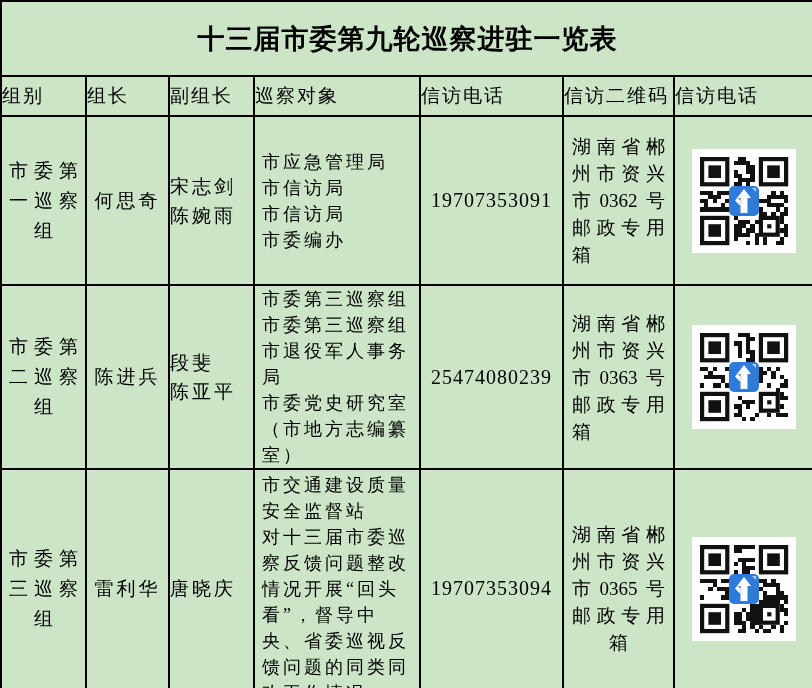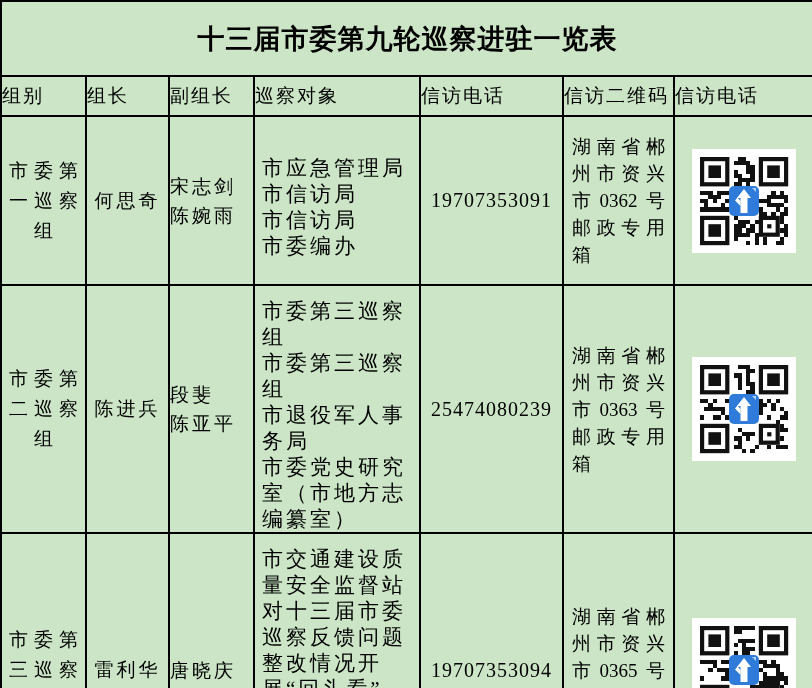--- a/index.html
+++ b/index.html
@@ -64,24 +64,24 @@
     margin-left:16px;
   }
   .deputy-cell{
     font-size:19px;
     line-height:29px;
     letter-spacing:3px;
     padding:0 4px 0 0;
     text-align:left;
   }
   .targets-cell{
-    font-size:21px;
+    font-size:18px;
     line-height:26px;
     letter-spacing:3px;
-    padding:12px 5px 0 7px;
+    padding:0 5px 0 7px;
     text-align:left;
     word-break:break-all;
     margin-top:13px;
   }
   .phone-cell{
     font-size:20px;
     text-align:center;
     letter-spacing:1px;
   }
   .mailbox-cell{

